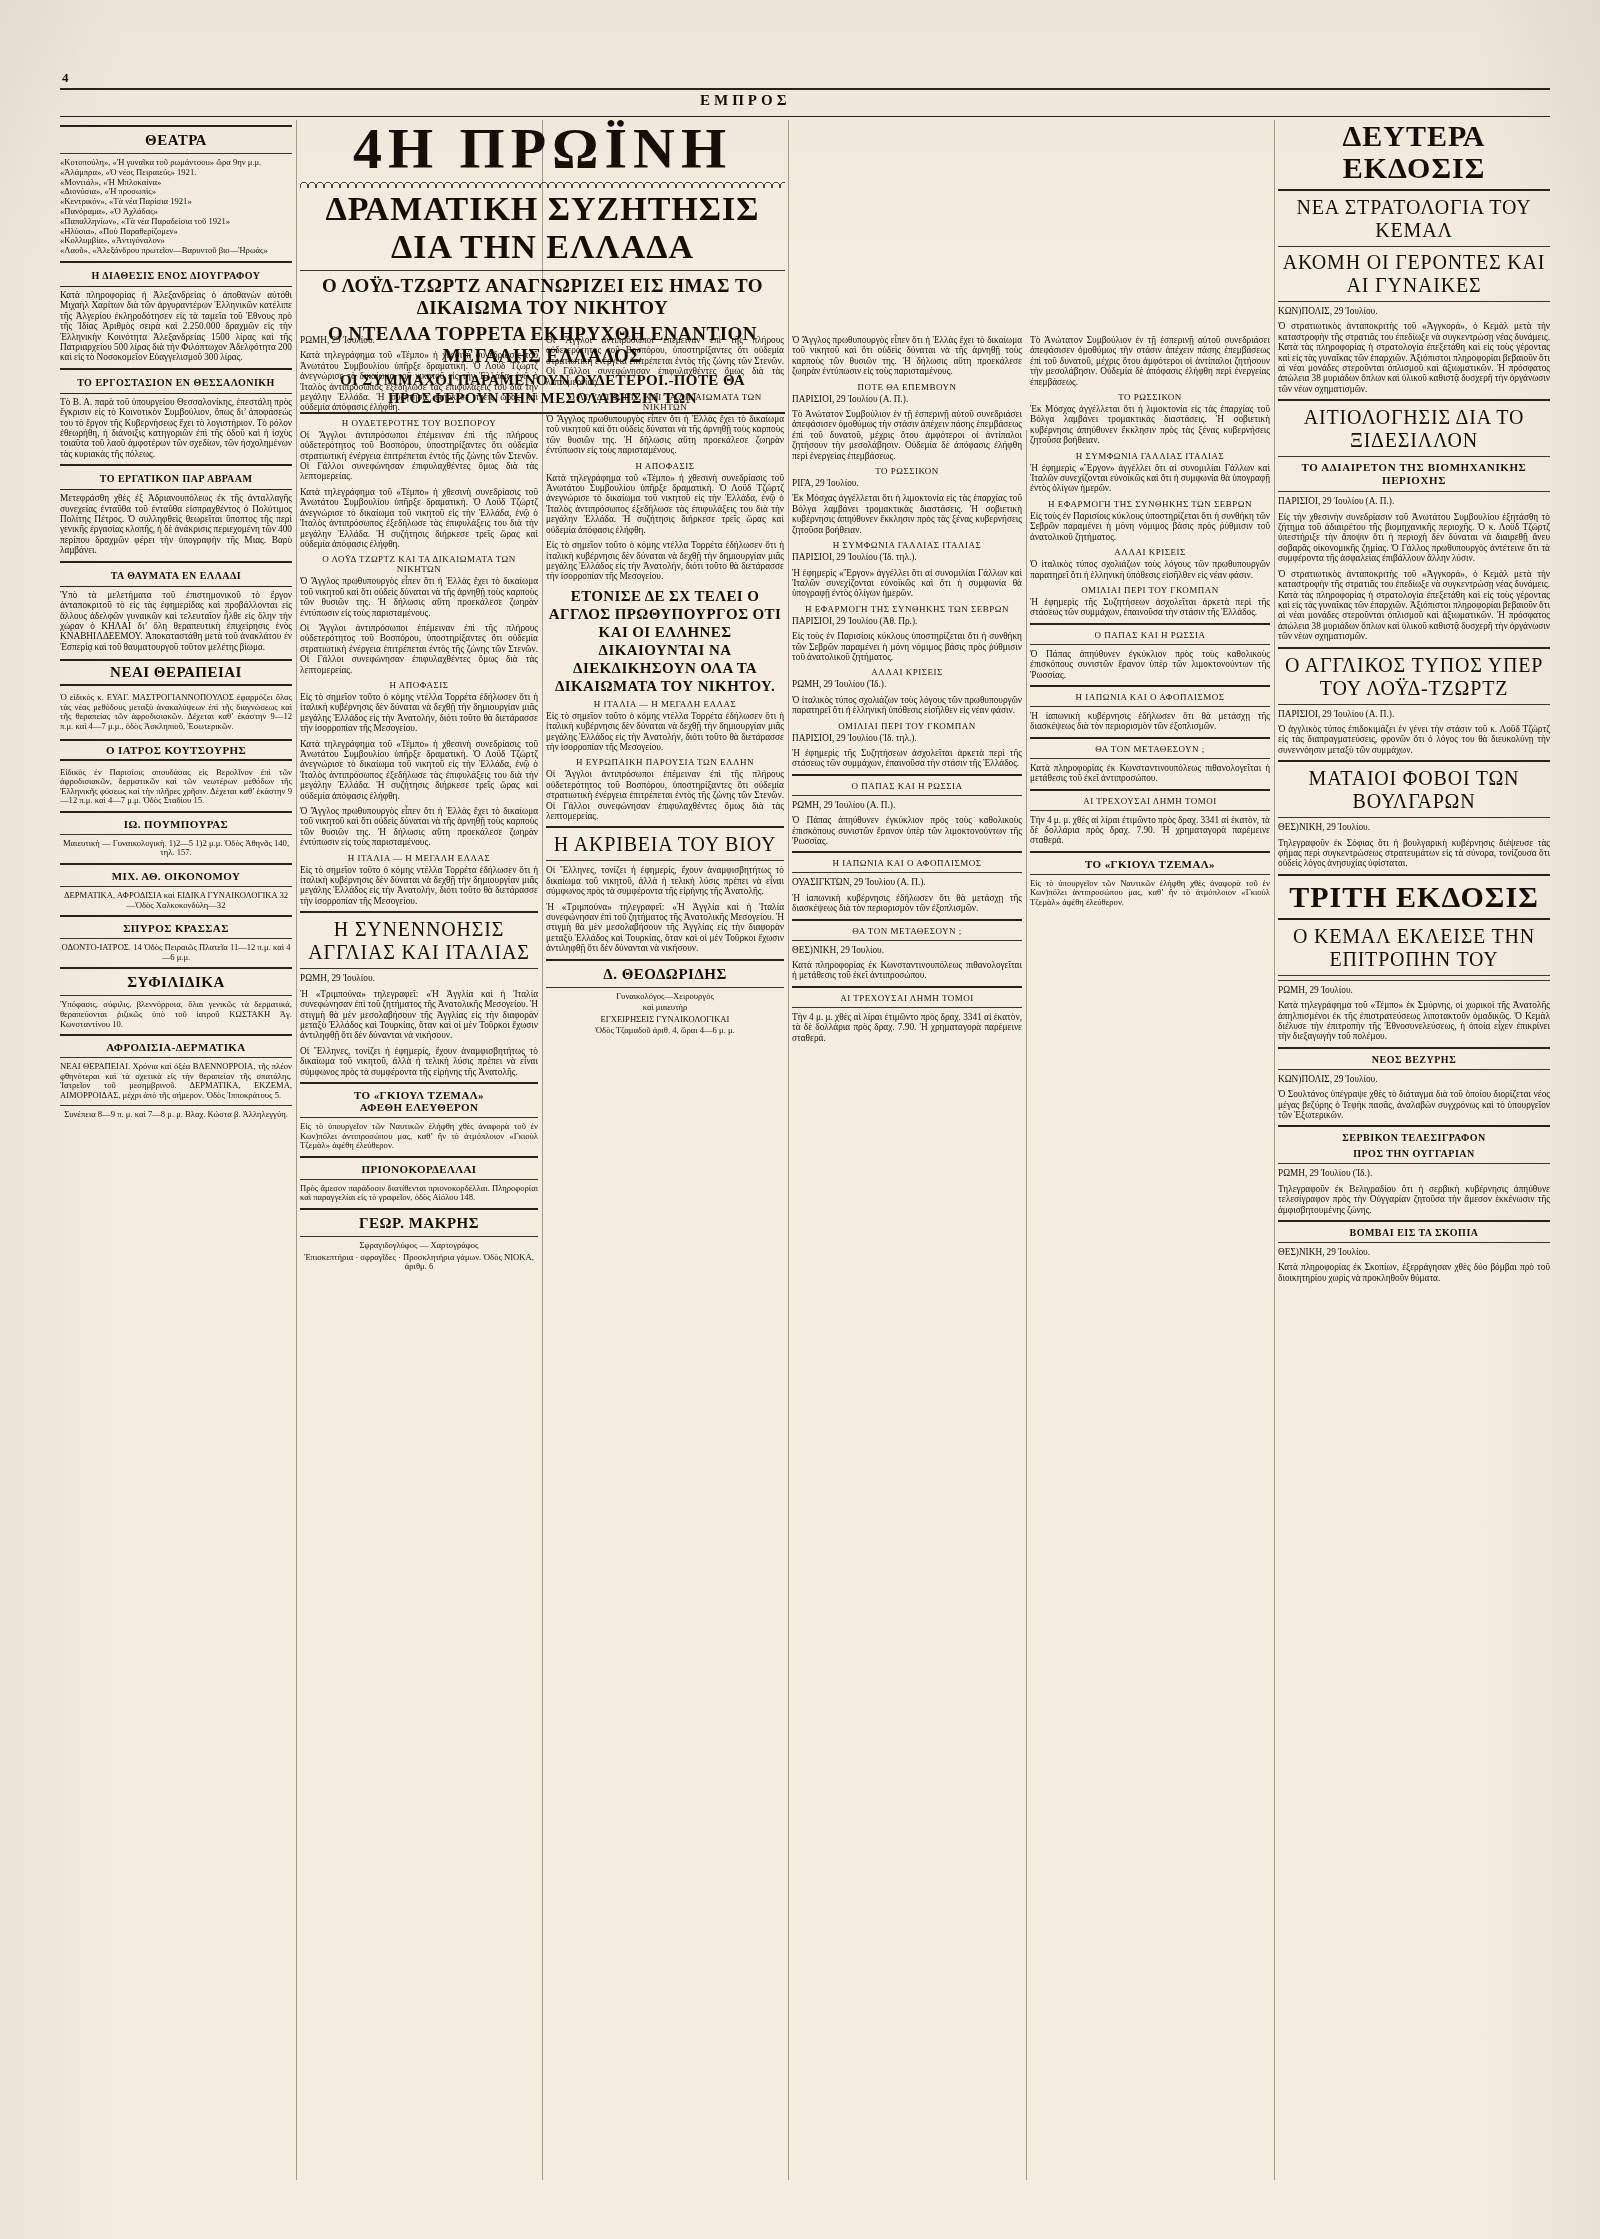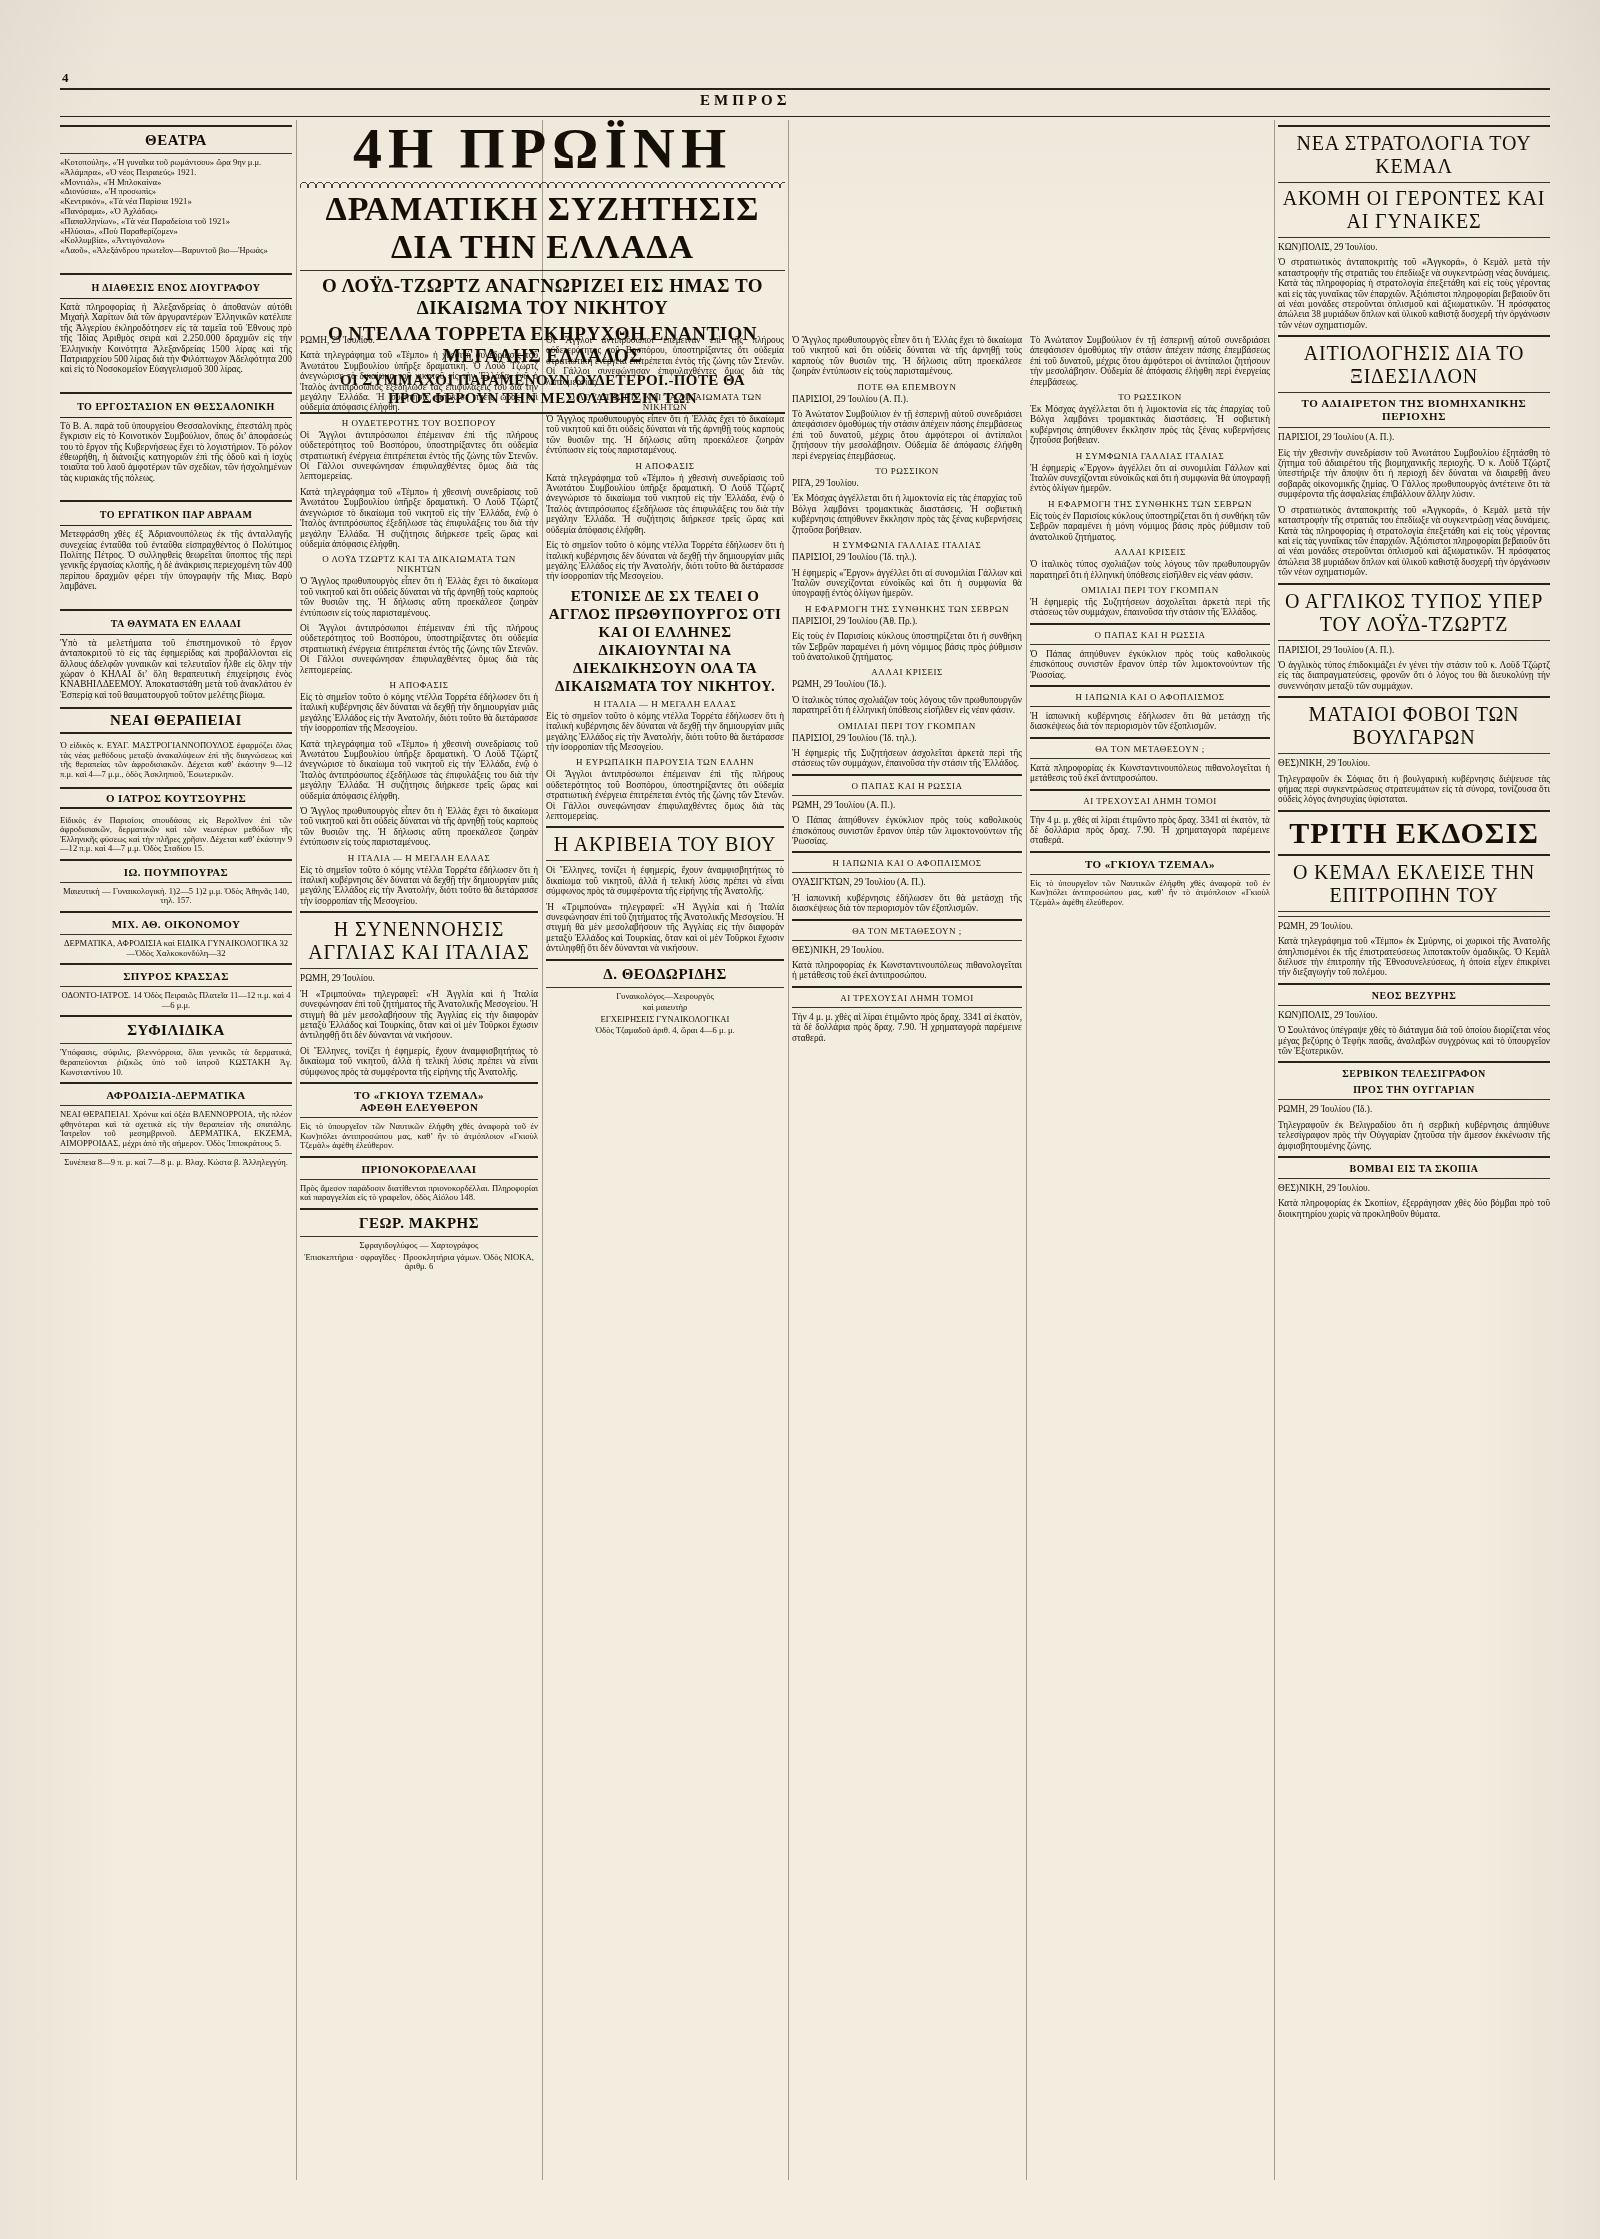--- a/index.html
+++ b/index.html
@@ -36,21 +36,21 @@
   .adbox{border-top:2px solid #2a2218;border-bottom:2px solid #2a2218;margin:7px 0;padding:3px 0;}
   .adname{font-size:15px;font-weight:bold;text-align:center;letter-spacing:.5px;}
   .adname2{font-size:11px;font-weight:bold;text-align:center;letter-spacing:.4px;}
   .adsmall{font-size:8.6px;line-height:9.6px;text-align:justify;margin:2px 0;}
   .center{text-align:center;}
   .theatre{font-size:8.6px;line-height:9.8px;}
   .wavy{height:8px;margin:2px 0;background-repeat:repeat-x;
         background-image:radial-gradient(circle at 4px 6px, transparent 3px, #2a2218 3px, #2a2218 3.8px, transparent 4px);
         background-size:8px 8px;opacity:.85;}
   .pn{position:absolute;left:62px;top:70px;font-size:13px;font-weight:bold;}
-  .boxhead{border-top:2px solid #2a2218;border-bottom:1px solid #2a2218;padding:2px 0;margin:17px 0 3px;}
+  .boxhead{border-top:2px solid #2a2218;border-bottom:1px solid #2a2218;padding:2px 0;margin:5px 0 3px;}
   .titlearea{position:absolute;left:240px;top:118px;width:485px;}
 </style>
 </head>
 <body>
 
 <div class="page">
 
   <div class="pn">4</div>
 
   <div class="masthead">
@@ -284,20 +284,21 @@
       <div class="sub2">ΑΙ ΤΡΕΧΟΥΣΑΙ ΛΗΜΗ ΤΟΜΟΙ</div>
       <div class="rule"></div>
       <p class="t">Τὴν 4 μ. μ. χθὲς αἱ λίραι ἐτιμῶντο πρὸς δραχ. 3341 αἱ ἑκατὸν, τὰ δὲ δολλάρια πρὸς δραχ. 7.90. Ἡ χρηματαγορὰ παρέμεινε σταθερά.</p>
       <div class="rule2"></div>
       <div class="adname2">ΤΟ «ΓΚΙΟΥΛ ΤΖΕΜΑΛ»</div>
       <div class="rule"></div>
       <p class="adsmall">Εἰς τὸ ὑπουργεῖον τῶν Ναυτικῶν ἐλήφθη χθὲς ἀναφορὰ τοῦ ἐν Κων)πόλει ἀντιπροσώπου μας, καθ’ ἣν τὸ ἀτμόπλοιον «Γκιοὺλ Τζεμὰλ» ἀφέθη ἐλεύθερον.</p>
     </div>
 
     <div class="col c6">
+      <div class="edh">ΔΕΥΤΕΡΑ ΕΚΔΟΣΙΣ</div>
       <div class="rule2"></div>
       <div class="edh2">ΝΕΑ ΣΤΡΑΤΟΛΟΓΙΑ ΤΟΥ ΚΕΜΑΛ</div>
       <div class="rule"></div>
       <div class="edh2">ΑΚΟΜΗ ΟΙ ΓΕΡΟΝΤΕΣ ΚΑΙ ΑΙ ΓΥΝΑΙΚΕΣ</div>
       <div class="rule"></div>
       <p class="t">ΚΩΝ)ΠΟΛΙΣ, 29 Ἰουλίου.</p>
       <p class="t">Ὁ στρατιωτικὸς ἀνταποκριτὴς τοῦ «Ἀγγκορά», ὁ Κεμὰλ μετὰ τὴν καταστροφὴν τῆς στρατιᾶς του ἐπεδίωξε νὰ συγκεντρώσῃ νέας δυνάμεις. Κατὰ τὰς πληροφορίας ἡ στρατολογία ἐπεξετάθη καὶ εἰς τοὺς γέροντας καὶ εἰς τὰς γυναῖκας τῶν ἐπαρχιῶν. Ἀξιόπιστοι πληροφορίαι βεβαιοῦν ὅτι αἱ νέαι μονάδες στεροῦνται ὁπλισμοῦ καὶ ἀξιωματικῶν. Ἡ πρόσφατος ἀπώλεια 38 μυριάδων ὅπλων καὶ ὑλικοῦ καθιστᾷ δυσχερῆ τὴν ὀργάνωσιν τῶν νέων σχηματισμῶν.</p>
 
       <div class="rule2"></div>
       <div class="edh2">ΑΙΤΙΟΛΟΓΗΣΙΣ ΔΙΑ ΤΟ ΞΙΔΕΣΙΛΛΟΝ</div>

